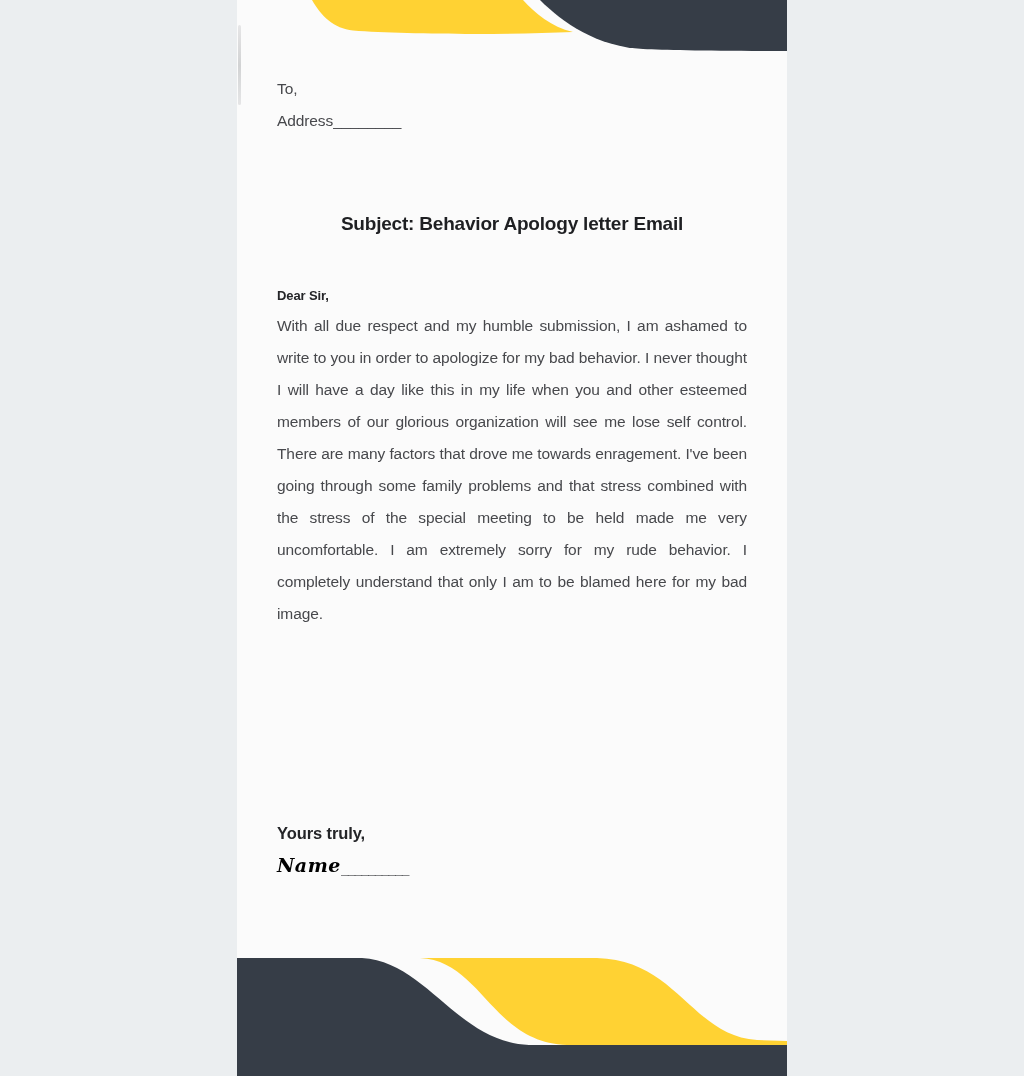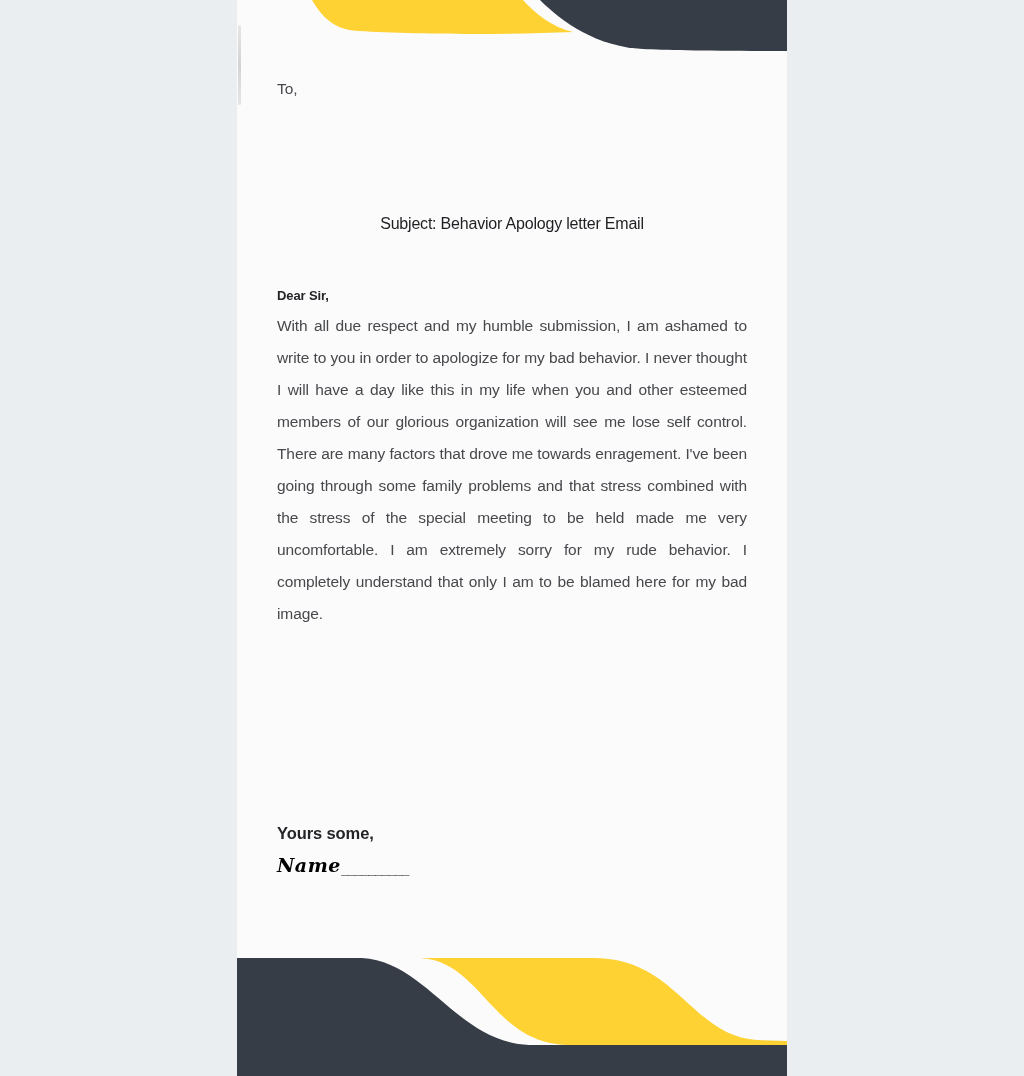--- a/index.html
+++ b/index.html
@@ -35,23 +35,23 @@
     color: #47484c;
     font-size: 15.5px;
     line-height: 32px;
     letter-spacing: -0.1px;
   }
   .recipient    { top: 73px; }
   .recipient div{ white-space: pre; }
   .subject {
     top: 206px;
     text-align: center;
-    font-size: 16px;
+    font-size: 19px;
     line-height: 36px;
-    font-weight: 400;
+    font-weight: 700;
     color: #1e1f22;
     letter-spacing: -0.2px;
   }
   .salutation { top: 280px; font-weight: 700; color: #242528; font-size: 13px; }
   .para-1 { top: 310px; text-align: justify; }
   .para-2 { top: 658px; text-align: justify; }
   .closing { top: 817px; font-weight: 700; color: #242528; font-size: 16.5px; }
   .signature { top: 848px; line-height: 34px; }
   .script-name {
     font-family: "DejaVu Serif", serif;
@@ -82,28 +82,29 @@
 
     <svg class="deco deco-footer" width="550" height="118" viewBox="0 0 550 118">
       <path d="M0,0 L125,0 C190,4 220,84 292,87 L550,87 L550,118 L0,118 Z" fill="#363d47"></path>
       <path d="M183,0 L360,0 C440,2 455,78 520,82 L550,83 L550,87 L330,87 C255,85 245,3 183,0 Z" fill="#ffd233"></path>
     </svg>
 
     <div class="scroll-line"></div>
 
     <div class="txt recipient">
       <div>To,</div>
+      <div>Address________</div>
     </div>
 
     <div class="txt subject">Subject: Behavior Apology letter Email</div>
 
     <div class="txt salutation">Dear Sir,</div>
 
     <div class="txt para-1">With all due respect and my humble submission, I am ashamed to write to you in order to apologize for my bad behavior. I never thought I will have a day like this in my life when you and other esteemed members of our glorious organization will see me lose self control. There are many factors that drove me towards enragement. I've been going through some family problems and that stress combined with the stress of the special meeting to be held made me very uncomfortable. I am extremely sorry for my rude behavior. I completely understand that only I am to be blamed here for my bad image.</div>
 
-    <div class="txt closing">Yours some,</div>
+    <div class="txt closing">Yours truly,</div>
 
     <div class="txt signature">
       <span class="script-name">Name</span><span class="signature-underscores">__________</span>
     </div>
 
   </div>
 </div>
 
 </body></html>

